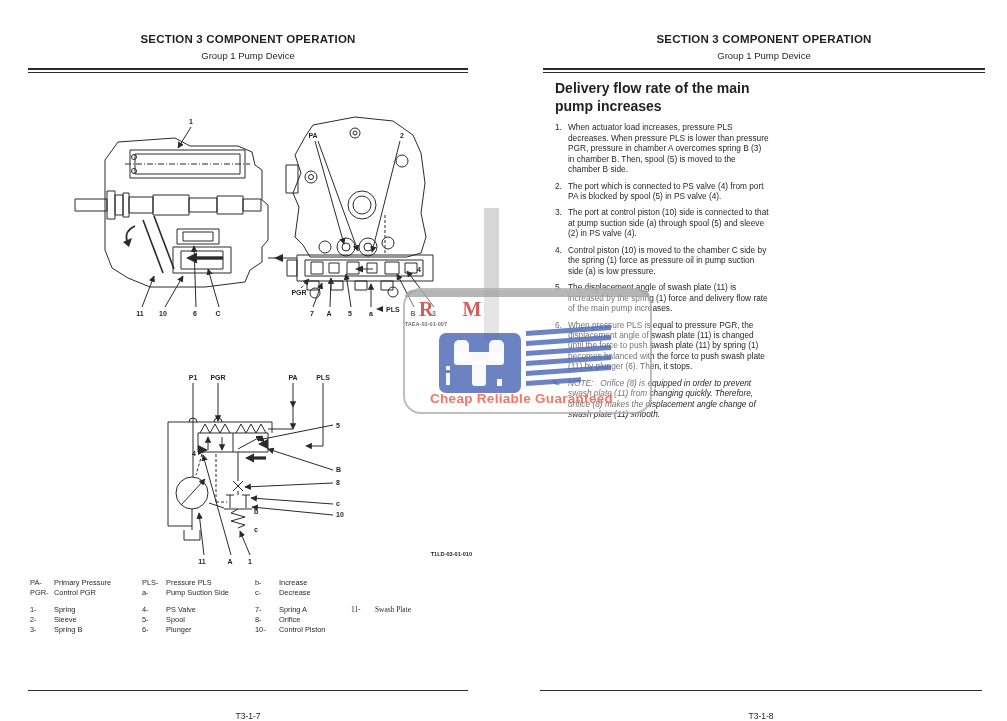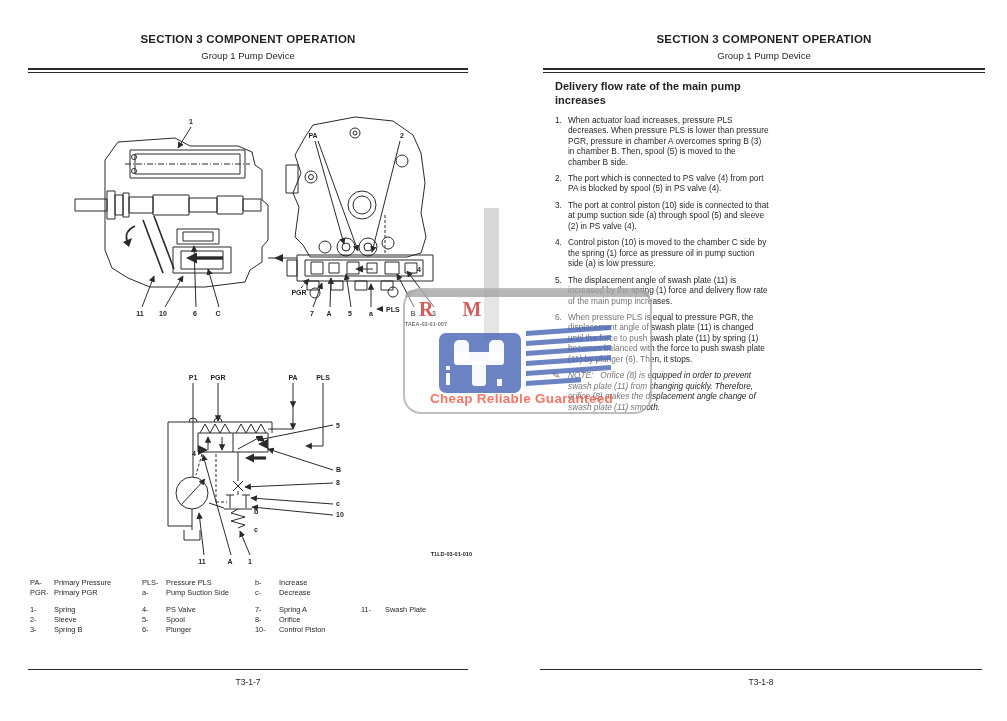--- a/index.html
+++ b/index.html
@@ -4,25 +4,25 @@
 <style>
   html,body{margin:0;padding:0}
   body{width:1007px;height:721px;background:#ffffff;position:relative;overflow:hidden;
        font-family:"Liberation Sans",sans-serif;color:#231f20;}
   
   .hdr{position:absolute;top:33px;text-align:center;}
   .hdr .sec{font-size:11.5px;font-weight:bold;letter-spacing:.2px;}
   .hdr .grp{font-size:9.5px;font-weight:normal;margin-top:5px;}
   .hdr .rule{margin-top:7px;height:2px;border-top:2.5px solid #2a2a2a;border-bottom:1px solid #2a2a2a;}
   
-  .ftr{position:absolute;top:669px;border-top:1.5px solid #2a2a2a;text-align:center;
-       font-size:8.5px;padding-top:7px;}
+  .ftr{position:absolute;top:690px;border-top:1.5px solid #2a2a2a;text-align:center;
+       font-size:8.5px;padding-top:20px;}
   
   #right-col{position:absolute;left:555px;top:80px;width:214px;font-size:8.3px;line-height:1.26;}
-  #right-col h3{font-size:11px;font-weight:bold;margin:0 0 7px 0;}
+  #right-col h3{font-size:14px;font-weight:bold;margin:0 0 7px 0;}
   .li{display:flex;margin-bottom:6px;}
   .li .n{width:13px;flex:none;}
   .li .t{flex:1;}
   .note{display:flex;margin-top:2px;font-style:italic;}
   .note .ic{width:13px;flex:none;font-style:normal;font-size:10px;line-height:10px;transform:rotate(-10deg);}
   .note .nlabel{font-weight:normal;margin-right:7px;}
   
   .lcol{position:absolute;top:578px;font-size:7.4px;line-height:10px;}
   .lcol .abbrev{height:27px;}
   .lrow .lt{display:inline-block;width:24px;}
@@ -270,21 +270,21 @@
     <line class="ln" x1="81" y1="193" x2="53" y2="93" marker-end="url(#ah)"></line>
     <text class="lbl" x="100" y="202" text-anchor="middle">1</text>
     <line class="ln" x1="100" y1="193" x2="90" y2="169" marker-end="url(#ah)"></line>
   </g>
   <text class="cde" x="322" y="194" text-anchor="end">T1LD-03-01-010</text>
 </svg>
 
 <div class="lcol" style="left:30px;">
   <div class="abbrev">
     <div class="lrow"><span class="lt">PA-</span><span>Primary Pressure</span></div>
-    <div class="lrow"><span class="lt">PGR-</span><span>Primary PGR</span></div>
+    <div class="lrow"><span class="lt">PGR-</span><span>Control PGR</span></div>
   </div>
   <div class="lrow"><span class="lt">1-</span><span>Spring</span></div>
   <div class="lrow"><span class="lt">2-</span><span>Sleeve</span></div>
   <div class="lrow"><span class="lt">3-</span><span>Spring B</span></div>
 </div>
 <div class="lcol" style="left:142px;">
   <div class="abbrev">
     <div class="lrow"><span class="lt">PLS-</span><span>Pressure PLS</span></div>
     <div class="lrow"><span class="lt">a-</span><span>Pump Suction Side</span></div>
   </div>
@@ -294,21 +294,21 @@
 </div>
 <div class="lcol" style="left:255px;">
   <div class="abbrev">
     <div class="lrow"><span class="lt">b-</span><span>Increase</span></div>
     <div class="lrow"><span class="lt">c-</span><span>Decrease</span></div>
   </div>
   <div class="lrow"><span class="lt">7-</span><span>Spring A</span></div>
   <div class="lrow"><span class="lt">8-</span><span>Orifice</span></div>
   <div class="lrow"><span class="lt">10-</span><span>Control Piston</span></div>
 </div>
-<div class="lcol" style="left:361px;">
+<div class="lcol" style="left:351px;font-family:Liberation Serif, serif;">
   <div class="abbrev"></div>
   <div class="lrow"><span class="lt">11-</span><span>Swash Plate</span></div>
 </div>
 
 <div class="ftr" style="left:28px;width:440px;">
   <span>T3-1-7</span>
 </div>
 
 <div class="hdr" style="left:543px;width:442px;">
   <div class="sec">SECTION 3 COMPONENT OPERATION</div>

